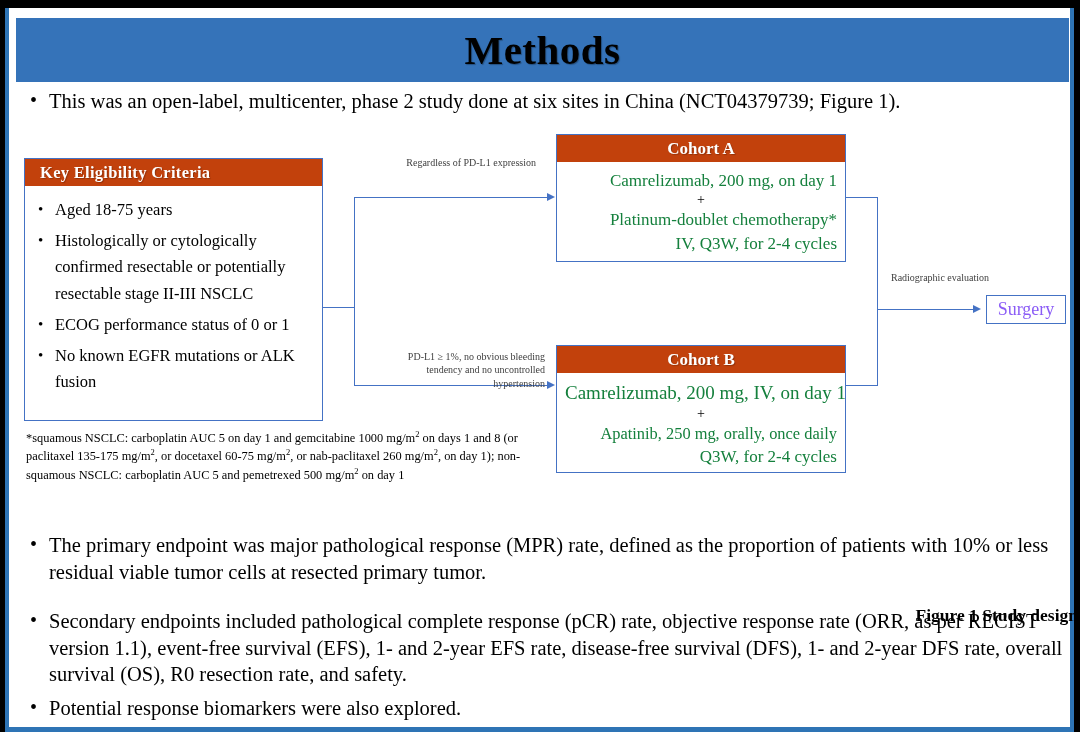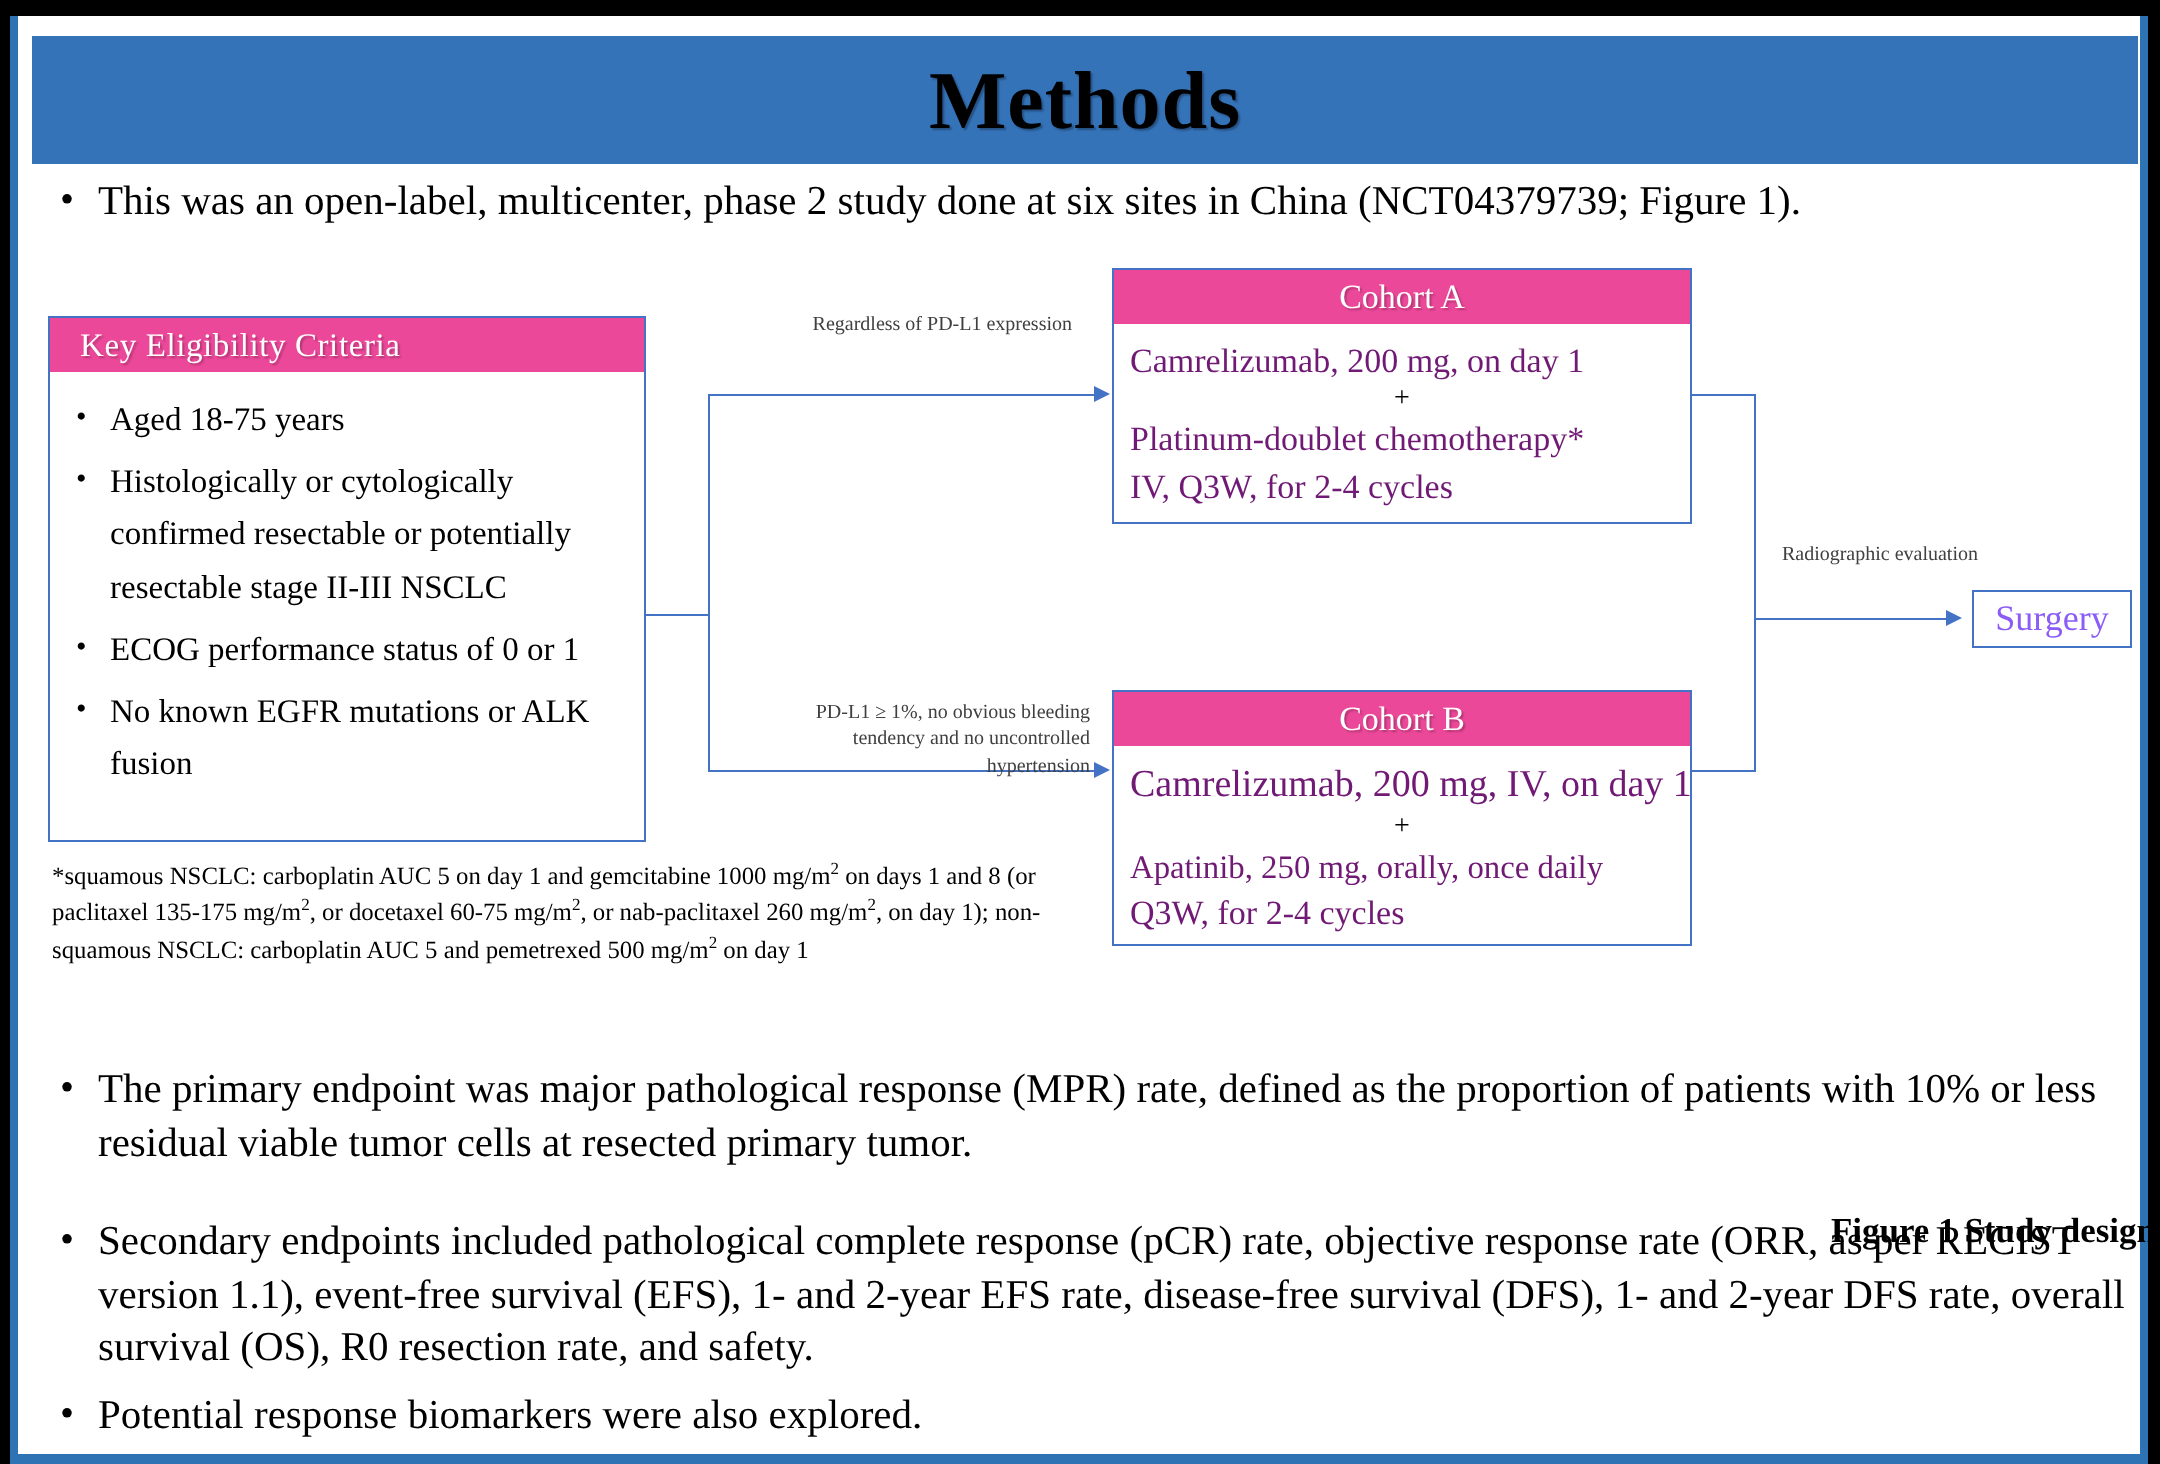--- a/index.html
+++ b/index.html
@@ -83,23 +83,23 @@
     width: 1069px;
     height: 400px;
   }
 
   .flow-box {
     position: absolute;
     border: 1.3px solid #4472c4;
     background: #ffffff;
   }
   .flow-box-header {
-    background: #ec4899;
+    background: #c2410c;
     color: #ffffff;
-    font-weight: normal;
+    font-weight: bold;
     text-align: center;
     font-size: 17px;
     line-height: 27px;
     height: 27px;
     text-shadow: 1px 1px 1px rgba(0,0,0,0.25);
   }
   .flow-box-body {
     padding: 7px 8px 8px 8px;
   }
 
@@ -132,22 +132,22 @@
     line-height: 1.62;
     color: #000;
   }
 
   
   #cohort-a-box { left: 547px; top: 16px;  width: 290px; height: 128px; }
   #cohort-b-box { left: 547px; top: 227px; width: 290px; height: 128px; }
   .cohort-line {
     font-size: 17px;
     line-height: 1.42;
-    text-align: left;
-    color: #701a75;
+    text-align: right;
+    color: #15803d;
     white-space: nowrap;
   }
   .cohort-plus {
     font-size: 14px;
     line-height: 1.05;
     text-align: center;
     color: #000;
   }
 
   

